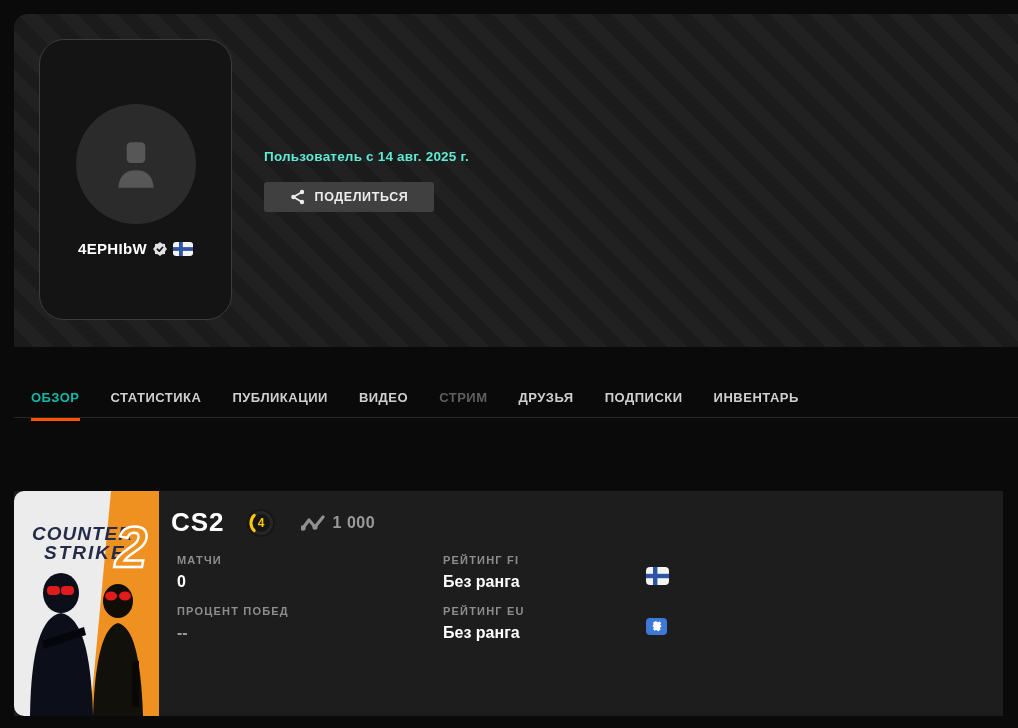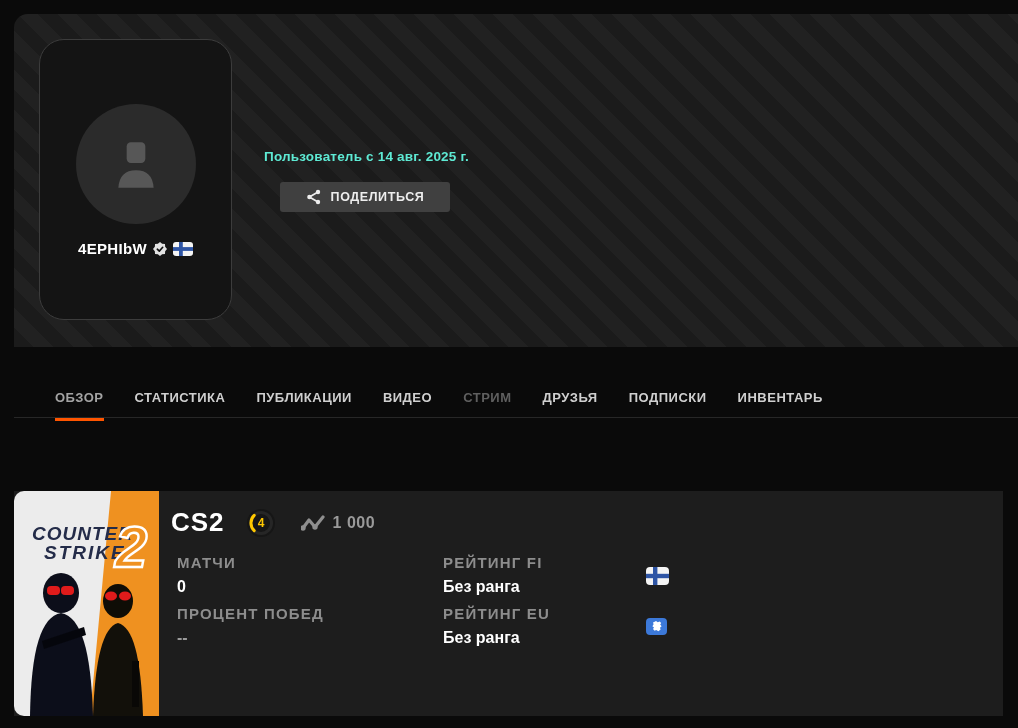--- a/index.html
+++ b/index.html
@@ -33,33 +33,33 @@
   .nickname{color:#fff;font-size:15px;font-weight:bold;letter-spacing:.3px;}
   .user-since{
     position:absolute;left:264px;top:149px;
     color:#5eead4;font-size:13.5px;font-weight:bold;letter-spacing:.2px;
   }
   .share-btn{
     position:absolute;left:264px;top:182px;width:170px;height:30px;
     background:#404040;border:none;border-radius:3px;cursor:pointer;
     display:flex;align-items:center;justify-content:center;gap:9px;
     color:#ededed;font-family:"Liberation Sans",sans-serif;
-    font-size:12.5px;font-weight:bold;letter-spacing:.6px;margin-left:16px;
+    font-size:12.5px;font-weight:bold;letter-spacing:.6px;
   }
   
   .tabs{
     position:absolute;left:14px;top:387px;width:1004px;height:31px;
     border-bottom:1px solid #272727;box-sizing:border-box;
     display:flex;gap:31px;padding-left:17px;
   }
   .tab{
     position:relative;height:100%;padding-top:3px;cursor:pointer;
     font-size:13px;font-weight:bold;letter-spacing:.5px;color:#cfcfcf;
   }
-  .tab.active{color:#a3a3a3;margin-left:24px;}
+  .tab.active{color:#14b8a6;}
   .tab.disabled{color:#5f5f5f;}
   .tab .underline{
     position:absolute;left:0;right:0;bottom:-1px;height:3px;background:#ff5500;
   }
   
   .games-title{
     position:absolute;left:15px;top:449px;
     color:#737373;font-size:20px;font-weight:bold;margin-top:40px;
   }
   .game-card{
@@ -72,21 +72,21 @@
   .game-content{position:relative;flex:1;}
   .game-title-row{
     position:absolute;left:12px;top:16px;
     display:flex;align-items:center;gap:21px;
   }
   .game-name{color:#fff;font-size:26px;font-weight:bold;letter-spacing:1px;}
   .elo-wrap{display:flex;align-items:center;gap:8px;margin-left:4px;}
   .elo-value{color:#9a9a9a;font-size:16px;font-weight:600;letter-spacing:.5px;}
   .stat{position:absolute;}
   .stat .label{
-    color:#8d8d8d;font-size:15px;font-weight:bold;letter-spacing:1.2px;
+    color:#8d8d8d;font-size:11px;font-weight:bold;letter-spacing:1.2px;
   }
   .stat .value{color:#fff;font-size:16px;font-weight:bold;margin-top:7px;}
   .stat .value.muted{color:#9a9a9a;}
   .stat .value.dashes{
     color:#8d8d8d;font-size:13px;letter-spacing:2.5px;margin-top:9px;
   }
   .pos-c1r1{left:18px;top:63px;}
   .pos-c1r2{left:18px;top:114px;}
   .pos-c1r3{left:18px;top:169px;}
   .pos-c2r1{left:284px;top:63px;}

